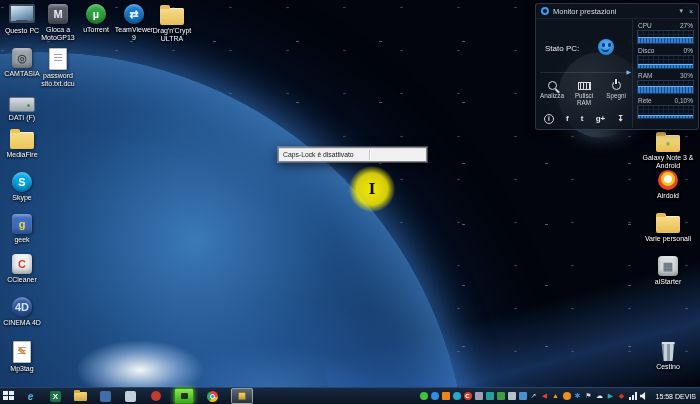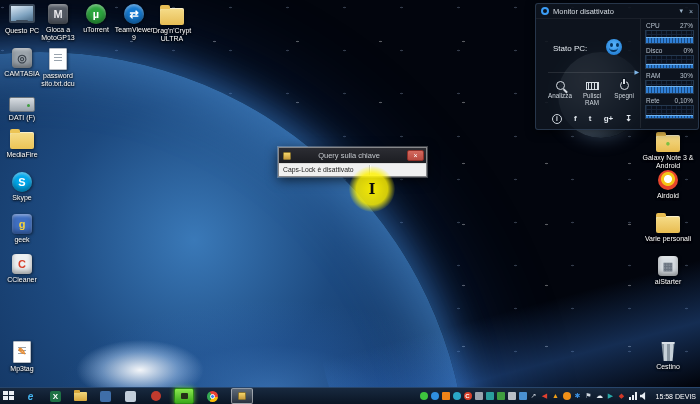--- a/index.html
+++ b/index.html
@@ -56,21 +56,21 @@
   .art-trash::before{content:"";position:absolute;top:0;left:1px;right:1px;height:2px;background:#d8dfe6;}
   
   .widget{position:absolute;left:535px;top:3px;width:162px;height:125px;z-index:10;
     background:rgba(14,21,31,.90);border:1px solid rgba(90,120,160,.35);border-radius:3px;
     box-shadow:0 2px 10px rgba(0,0,0,.6);color:#d6dde4;}
   .w-title{height:14px;display:flex;align-items:center;padding:0 5px;border-bottom:1px solid rgba(255,255,255,.06);}
   .w-logo{width:8px;height:8px;border:2px solid #3b9cf5;border-radius:50%;margin-right:4px;box-sizing:border-box;}
   .w-title-text{flex:1;font-size:7.5px;color:#d6dde4;}
   .w-sysbtn{font-size:7px;color:#9fb6cc;margin-left:6px;cursor:pointer;}
   .w-body{display:flex;height:109px;}
-  .w-left{width:96px;position:relative;border-right:1px solid rgba(255,255,255,.08);margin-left:8px;}
+  .w-left{width:96px;position:relative;border-right:1px solid rgba(255,255,255,.08);}
   .stato{position:absolute;top:25px;left:9px;font-size:8px;color:#e4eaf0;}
   .smiley{position:absolute;top:20px;left:62px;width:16px;height:16px;border-radius:50%;
     background:radial-gradient(circle at 50% 38%,#5ab6ff,#1470c8);}
   .smiley::before{content:"";position:absolute;top:4px;left:4px;width:3px;height:4px;border-radius:50%;
     background:#04335f;box-shadow:6px 0 0 #04335f;}
   .smiley::after{content:"";position:absolute;top:5px;left:3px;width:9px;height:6px;
     border-bottom:2px solid #04335f;border-radius:0 0 9px 9px;}
   .w-sep{position:absolute;top:53px;left:4px;right:4px;height:1px;background:rgba(255,255,255,.10);}
   .w-expand{position:absolute;top:49px;right:1px;font-size:6px;color:#7fb6e8;cursor:pointer;}
   .btnrow{position:absolute;top:58px;left:0;right:0;display:flex;}
@@ -223,20 +223,26 @@
           <span class="glyph" style="color: rgb(245, 210, 60);">g</span>
         </div>
         <div class="dlabel">geek</div>
       </div>
       <div class="dicon" style="left: 0px; top: 254px; width: 44px;">
         <div class="art art-square" style="--c1: #edf0f2;">
           <span class="glyph" style="color: rgb(216, 64, 42);">C</span>
         </div>
         <div class="dlabel">CCleaner</div>
       </div>
+      <div class="dicon" style="left: 0px; top: 297px; width: 44px;">
+        <div class="art art-round" style="--c1: #2b58a8;">
+          <span class="glyph" style="color: rgb(214, 228, 248);">4D</span>
+        </div>
+        <div class="dlabel">CINEMA 4D</div>
+      </div>
       <div class="dicon" style="left: 0px; top: 341px; width: 44px;">
         <div class="art art-page">
           <span class="glyph" style="color: rgb(232, 137, 44);">✎</span>
         </div>
         <div class="dlabel">Mp3tag</div>
       </div>
       <div class="dicon" style="left: 642px; top: 131px; width: 52px;">
         <div class="art art-folder" style="--c1: #e8bc50;">
           <span class="glyph" style="color: rgb(123, 192, 67);">●</span>
         </div>
@@ -258,21 +264,21 @@
       </div>
       <div class="dicon" style="left: 642px; top: 342px; width: 52px;">
         <div class="art art-trash"></div>
         <div class="dlabel">Cestino</div>
       </div>
     </div>
 
   <div class="widget">
     <div class="w-title">
       <span class="w-logo"></span>
-      <span class="w-title-text">Monitor disattivato</span>
+      <span class="w-title-text">Monitor prestazioni</span>
       <span class="w-sysbtn">▾</span>
       <span class="w-sysbtn">×</span>
     </div>
     <div class="w-body">
       <div class="w-left">
         <span class="stato">Stato PC:</span>
         <span class="smiley"></span>
         <div class="w-sep"></div>
         <span class="w-expand">▶</span>
         <div class="btnrow">
@@ -332,25 +338,20 @@
             </div>
             <div class="m-graph">
               <div class="m-bars" style="height: 2px;"></div>
             </div>
           </div>
         </div>
     </div>
   </div>
 
   <div class="dialog">
-    <div class="dlg-title">
-      <span class="dlg-icon"></span>
-      <span class="dlg-title-text">Query sulla chiave</span>
-      <span class="dlg-close">×</span>
-    </div>
     <div class="dlg-status">
       <span>Caps-Lock è disattivato</span>
       <span class="sb-div"></span>
     </div>
   </div>
 
   <div class="cursor-hl">
     <span class="ibeam">I</span>
   </div>
 

